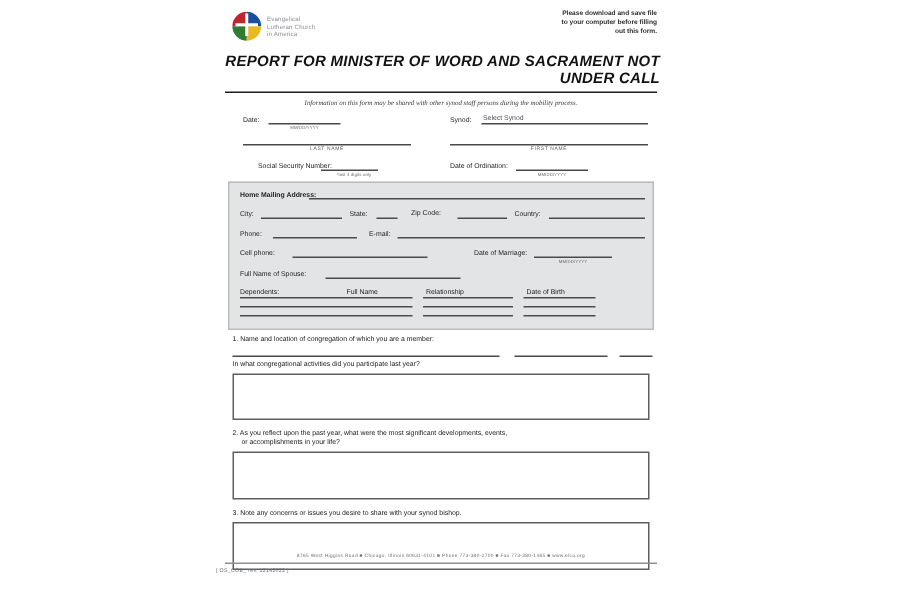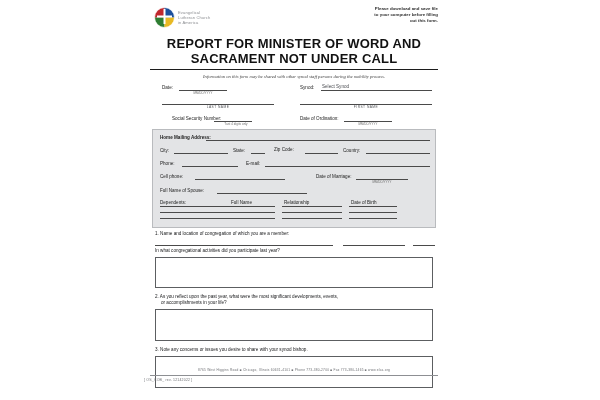--- a/index.html
+++ b/index.html
@@ -65,26 +65,27 @@
     text-align: right;
     font-weight: bold;
   }
 
   
   .title-block {
     position: relative;
     margin-top: 2px;
   }
   .form-title {
-    text-align: center;
-    font-size: 13px;
+    text-align: right;
+    font-size: 10px;
     font-weight: bold;
     color: #121212;
     letter-spacing: .18px;
     padding-bottom: 2.5px;
+    font-style: italic;
   }
   .title-rule {
     height: 1.6px;
     background: #1c1c1c;
     margin: 0 2px 0 2px;
   }
   .subtitle {
     text-align: center;
     font-family: "Liberation Serif", serif;
     font-style: italic;

